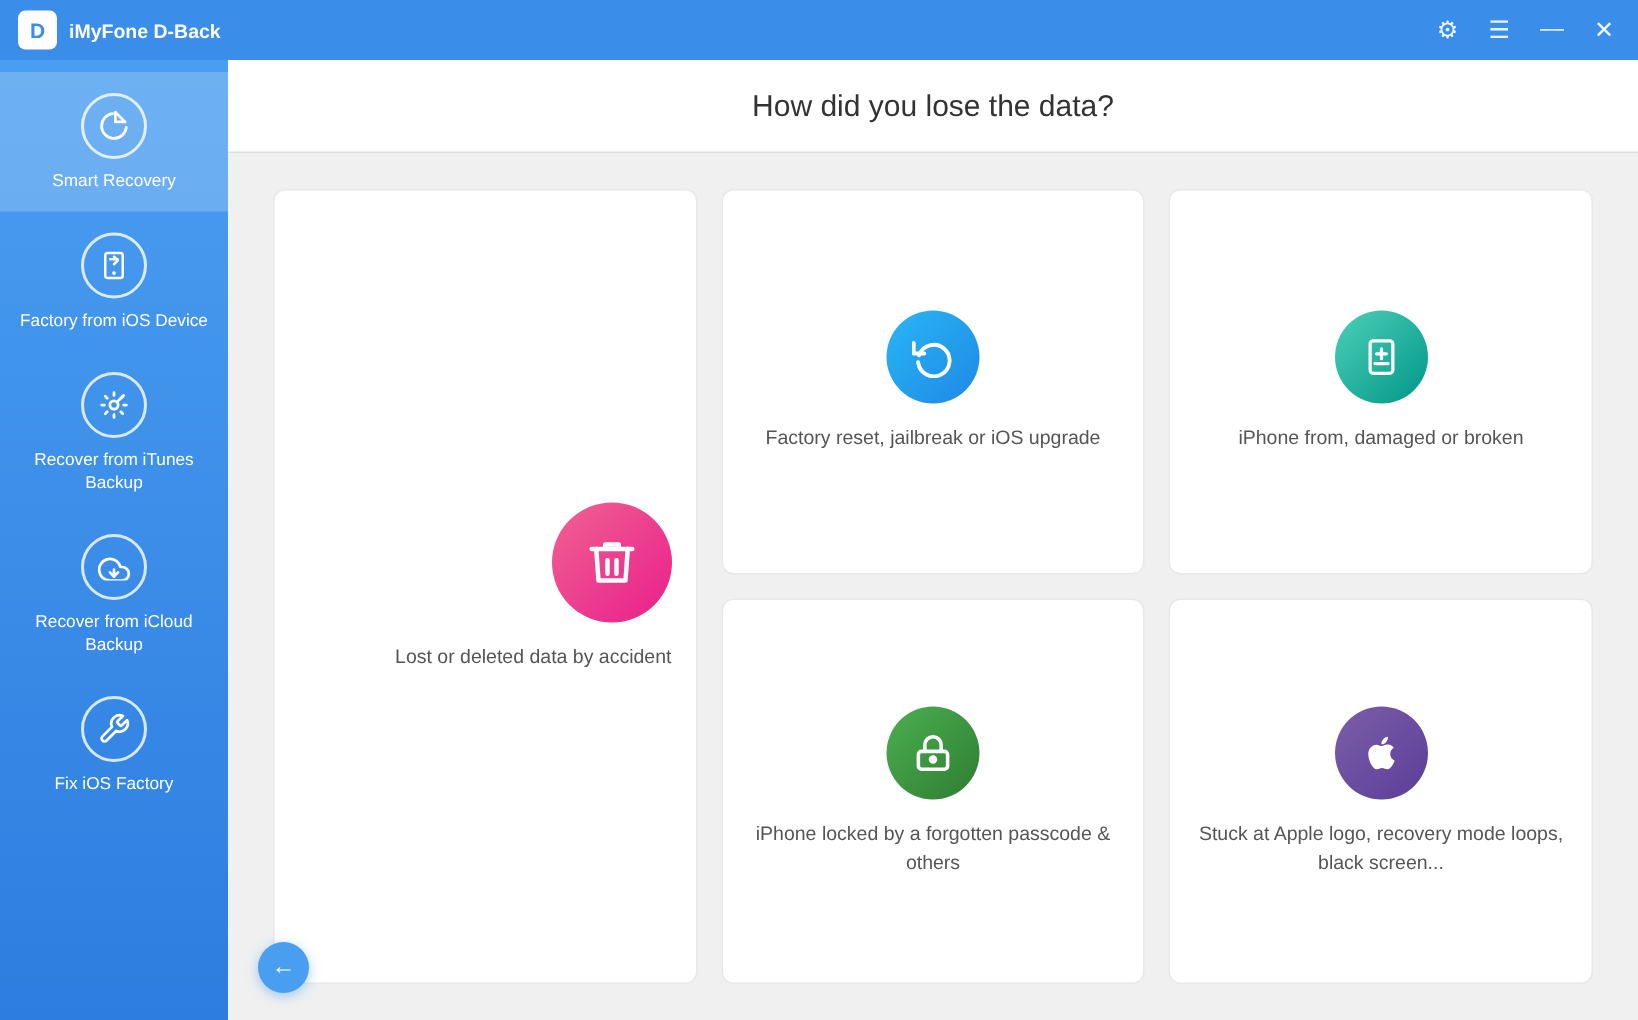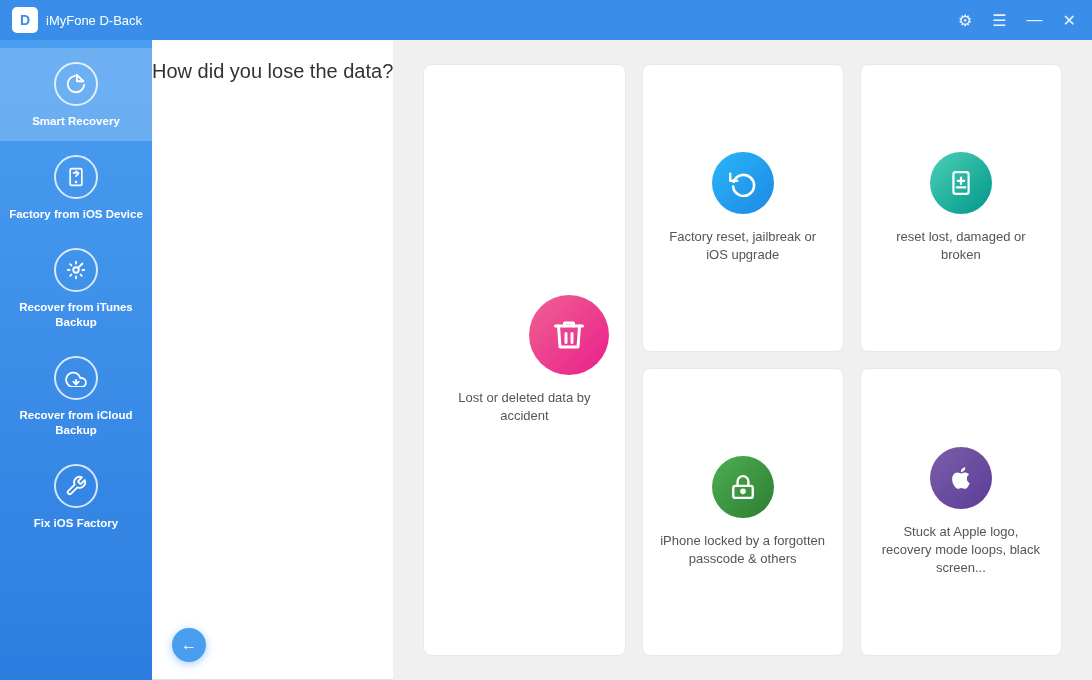--- a/index.html
+++ b/index.html
@@ -16,40 +16,39 @@
       user-select: none;
     }
     .title-bar-logo {
       width: 26px; height: 26px;
       background: white;
       border-radius: 5px;
       display: flex; align-items: center; justify-content: center;
       margin-right: 8px;
       font-weight: bold; font-size: 14px; color: #3a8eea;
     }
-    .title-bar-name { font-size: 13px; flex: 1; }
+    .title-bar-name { font-size: 13px; flex: 1; font-weight: bold; }
     .title-bar-controls { display: flex; gap: 12px; align-items: center; }
     .title-bar-btn { background: none; border: none; color: white; cursor: pointer; font-size: 16px; opacity: 0.9; padding: 2px 4px; }
 
     
     .main-layout {
       display: flex;
       height: 640px;
     }
 
     
     .sidebar {
       width: 152px;
       background: linear-gradient(180deg, #4a9ef0 0%, #2d7de0 100%);
       display: flex;
       flex-direction: column;
       align-items: center;
       padding-top: 8px;
       gap: 0;
-      font-weight: bold;
     }
     .sidebar-item {
       width: 100%;
       display: flex;
       flex-direction: column;
       align-items: center;
       padding: 14px 8px 12px;
       cursor: pointer;
       color: white;
       transition: background 0.2s;
@@ -71,21 +70,21 @@
       color: white;
       text-align: center;
       line-height: 1.3;
     }
 
     
     .content {
       flex: 1;
       background: #f0f0f0;
       display: flex;
-      flex-direction: row;
+      flex-direction: column;
       position: relative;
     }
     .content-header {
       background: white;
       padding: 20px 0 18px;
       text-align: center;
       border-bottom: 1px solid #e0e0e0;
     }
     .content-header h1 {
       font-size: 20px;
@@ -271,21 +270,21 @@
 
         <div class="card">
           <div class="card-icon-circle circle-teal">
             <svg width="26" height="28" viewBox="0 0 24 24" fill="none" stroke="white" stroke-width="2" stroke-linecap="round" stroke-linejoin="round">
               <rect x="5" y="2" width="14" height="20" rx="2" ry="2"></rect>
               <line x1="9" y1="10" x2="15" y2="10"></line>
               <line x1="12" y1="7" x2="12" y2="13"></line>
               <line x1="8" y1="16" x2="16" y2="16"></line>
             </svg>
           </div>
-          <span class="card-label">reset lost, damaged or broken</span>
+          <span class="card-label">iPhone from, damaged or broken</span>
         </div>
 
         <div class="card">
           <div class="card-icon-circle circle-green">
             <svg width="26" height="28" viewBox="0 0 24 24" fill="none" stroke="white" stroke-width="2.2" stroke-linecap="round" stroke-linejoin="round">
               <rect x="3" y="11" width="18" height="11" rx="2" ry="2"></rect>
               <path d="M7 11V7a5 5 0 0 1 10 0v4"></path>
               <circle cx="12" cy="16" r="1.5" fill="white"></circle>
             </svg>
           </div>

